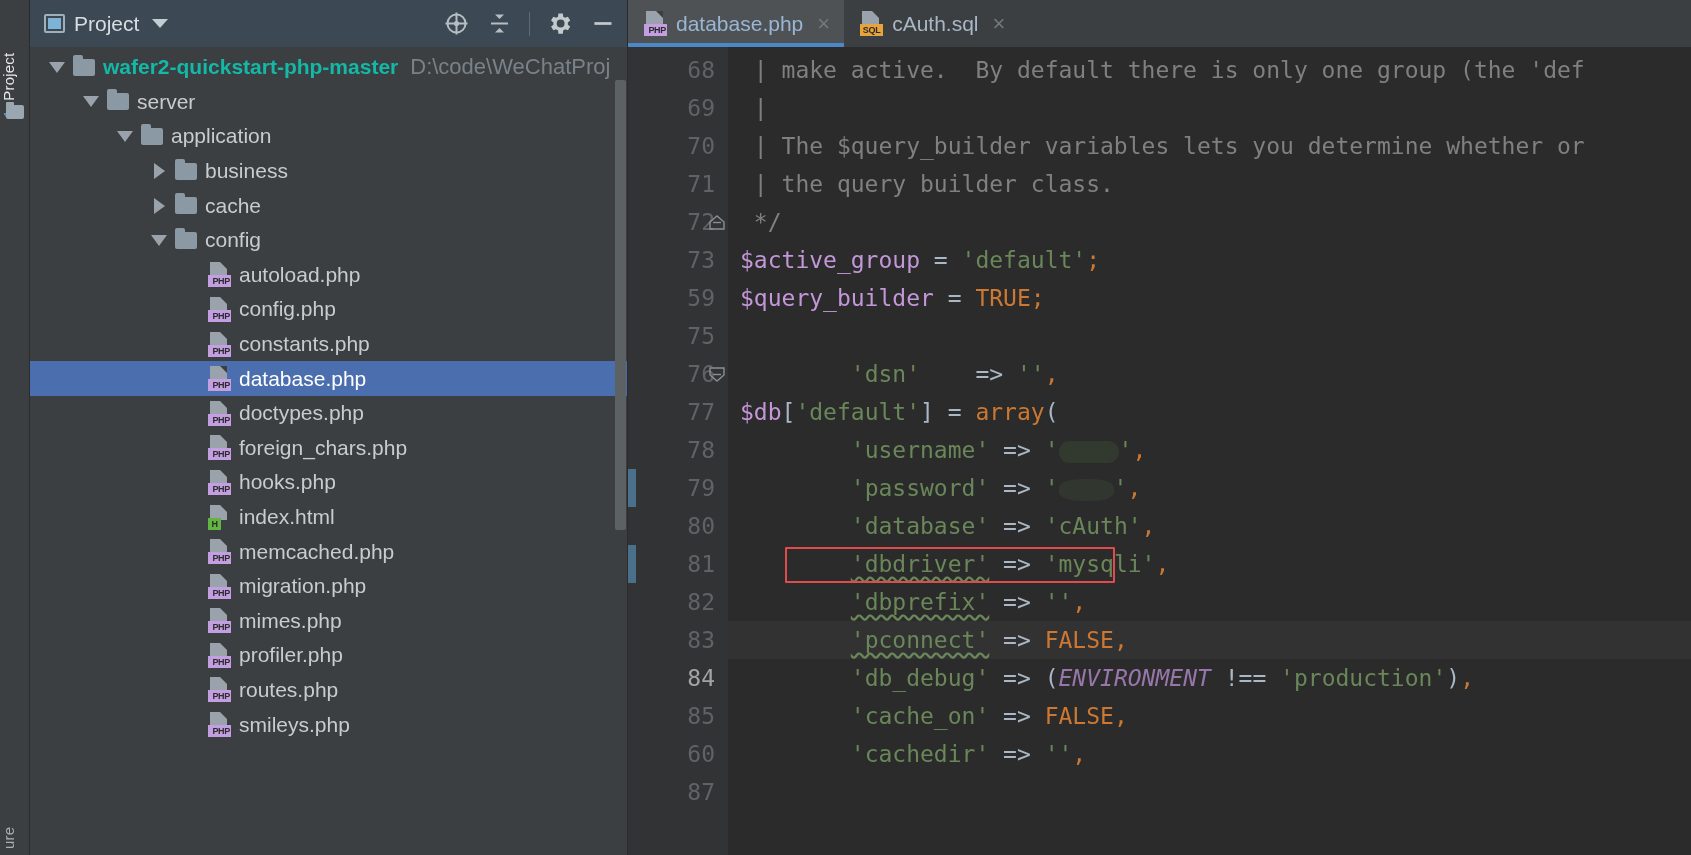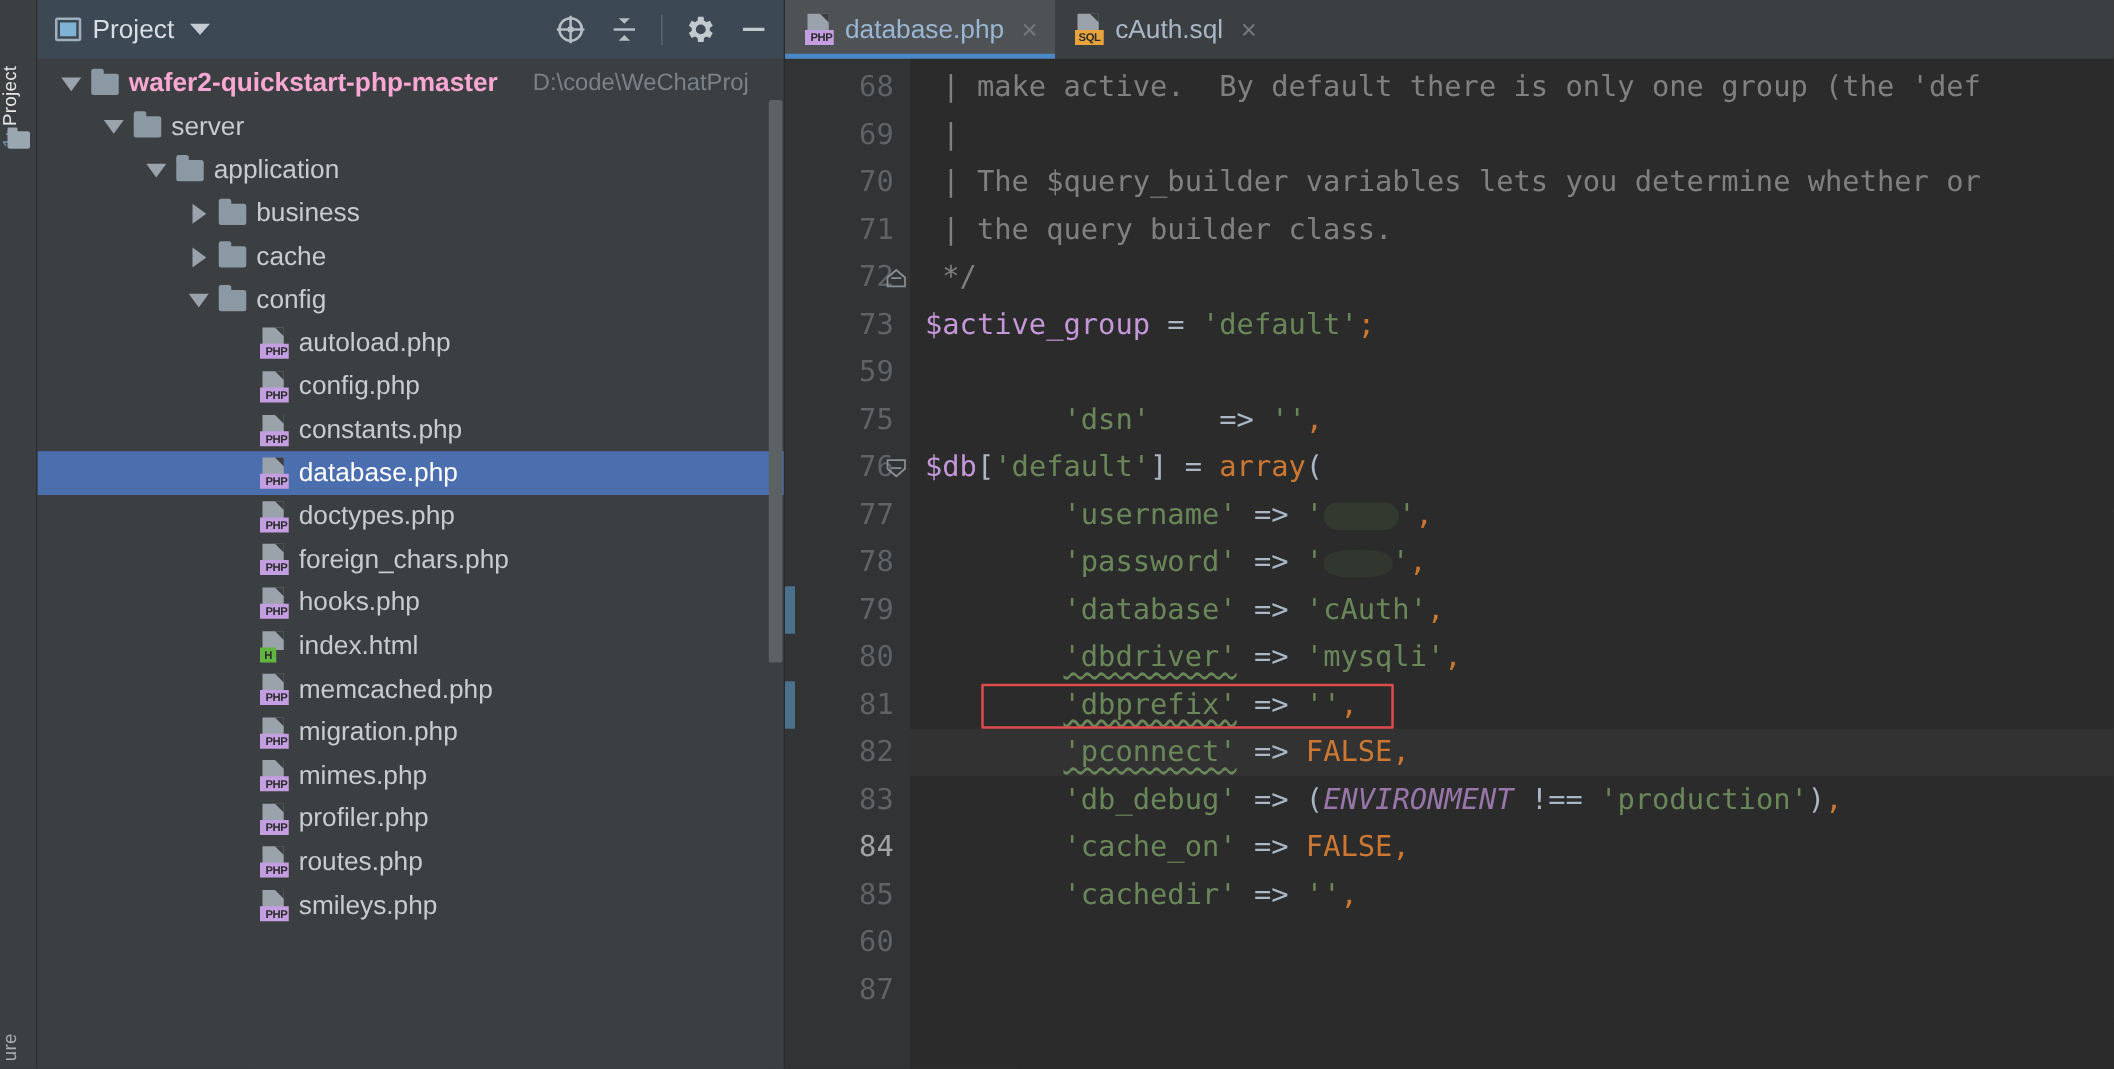--- a/index.html
+++ b/index.html
@@ -124,23 +124,23 @@
     position: absolute; left: 0; bottom: 0;
     height: 12px; padding: 0 1px;
     font-size: 9px; line-height: 12px; font-weight: bold;
     color: #2b2b2b; letter-spacing: -.3px;
     font-family: "Liberation Sans", sans-serif;
   }
   .badge.php { background: #c39ee0; width: 23px; text-align: right; }
   .badge.html { background: #62b543; width: 13px; text-align: center; }
   .badge.sql { background: #e8a33d; width: 23px; text-align: center; }
   .tlabel { color: #c8ccd0; font-size: 21px; margin-left: 6px; }
-  .tlabel.bold { font-weight: bold; color: #f9a8d4; }
+  .tlabel.bold { font-weight: bold; color: #14b8a6; }
   .tlabel.sel { color: #ffffff; }
-  .tpath { color: #7a8289; font-size: 19px; margin-left: 28px; }
+  .tpath { color: #7a8289; font-size: 22px; margin-left: 12px; }
 
   .panel-scrollbar {
     position: absolute; right: 2px; top: 80px;
     width: 11px; height: 450px; background: #5c6164; border-radius: 2px;
   }
   .panel-divider {
     position: absolute; right: 0; top: 0; width: 1px; height: 855px; background: #2b2b2b;
   }
 
   
@@ -547,20 +547,21 @@
           <div class="ln">60</div>
           <div class="ln">87</div>
         </div>
       <div class="code-area" id="codearea">
           <div class="cl"><span class="cmt"> | make active.  By default there is only one group (the 'def</span></div>
           <div class="cl"><span class="cmt"> |</span></div>
           <div class="cl"><span class="cmt"> | The $query_builder variables lets you determine whether or</span></div>
           <div class="cl"><span class="cmt"> | the query builder class.</span></div>
           <div class="cl"><span class="cmt"> */</span></div>
           <div class="cl"><span class="var">$active_group</span> = <span class="str">'default'</span><span class="kw">;</span></div>
+          <div class="cl"><span class="var">$query_builder</span> = <span class="kw">TRUE</span><span class="kw">;</span></div>
           <div class="cl"></div>
           <div class="cl">        <span class="str">'dsn'</span>    =&gt; <span class="str">''</span><span class="kw">,</span></div>
           <div class="cl"><span class="var">$db</span>[<span class="str">'default'</span>] = <span class="kw">array</span>(</div>
           <div class="cl">        <span class="str">'username'</span><span class="op"> =&gt; </span><span class="str">'</span><span class="redact" style="width:60px"></span><span class="str">'</span><span class="kw">,</span></div>
           <div class="cl">        <span class="str">'password'</span><span class="op"> =&gt; </span><span class="str">'</span><span class="redact blob" style="width:55px"></span><span class="str">'</span><span class="kw">,</span></div>
           <div class="cl">        <span class="str">'database'</span> =&gt; <span class="str">'cAuth'</span><span class="kw">,</span></div>
           <div class="cl">        <span class="str"><span class="wave">'dbdriver'</span></span> =&gt; <span class="str">'mysqli'</span><span class="kw">,</span></div>
           <div class="cl">        <span class="str"><span class="wave">'dbprefix'</span></span> =&gt; <span class="str">''</span><span class="kw">,</span></div>
           <div class="cl caretline">        <span class="str"><span class="wave">'pconnect'</span></span> =&gt; <span class="kw">FALSE</span><span class="kw">,</span></div>
           <div class="cl">        <span class="str">'db_debug'</span> =&gt; (<span class="cnst">ENVIRONMENT</span> !== <span class="str">'production'</span>)<span class="kw">,</span></div>

